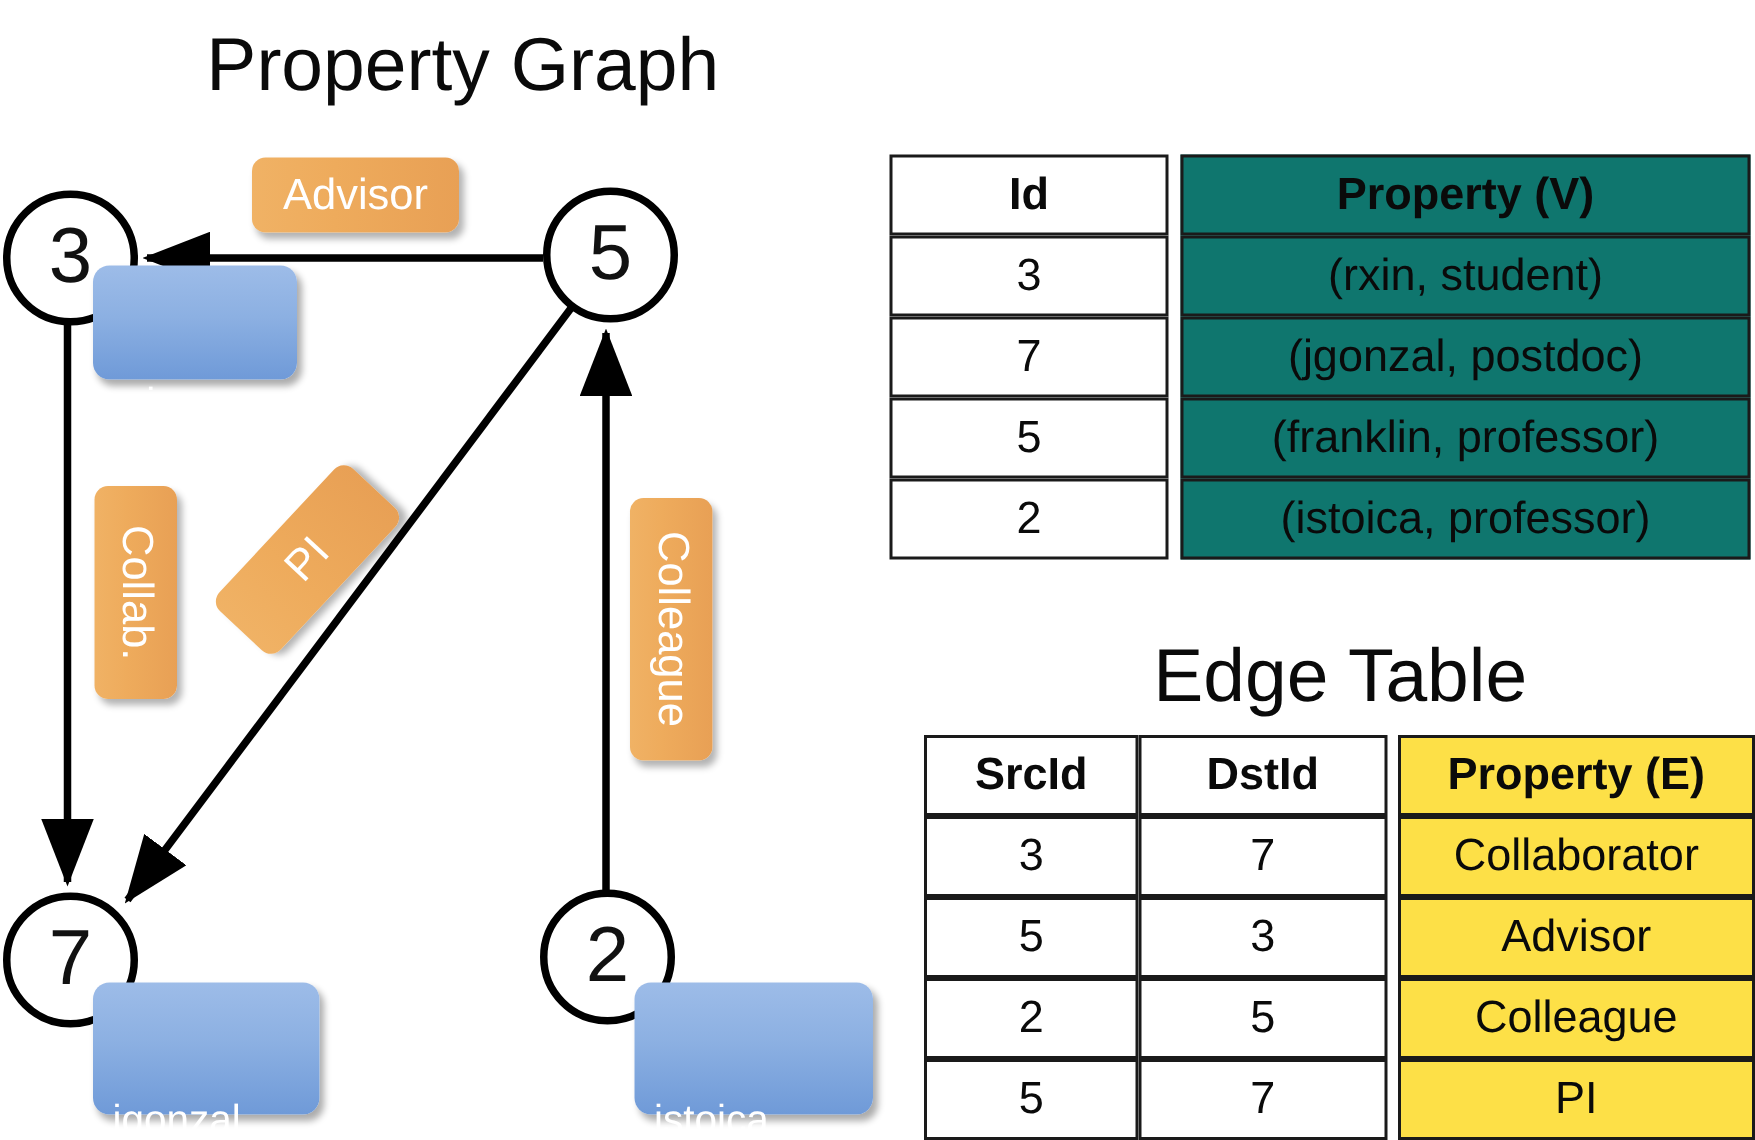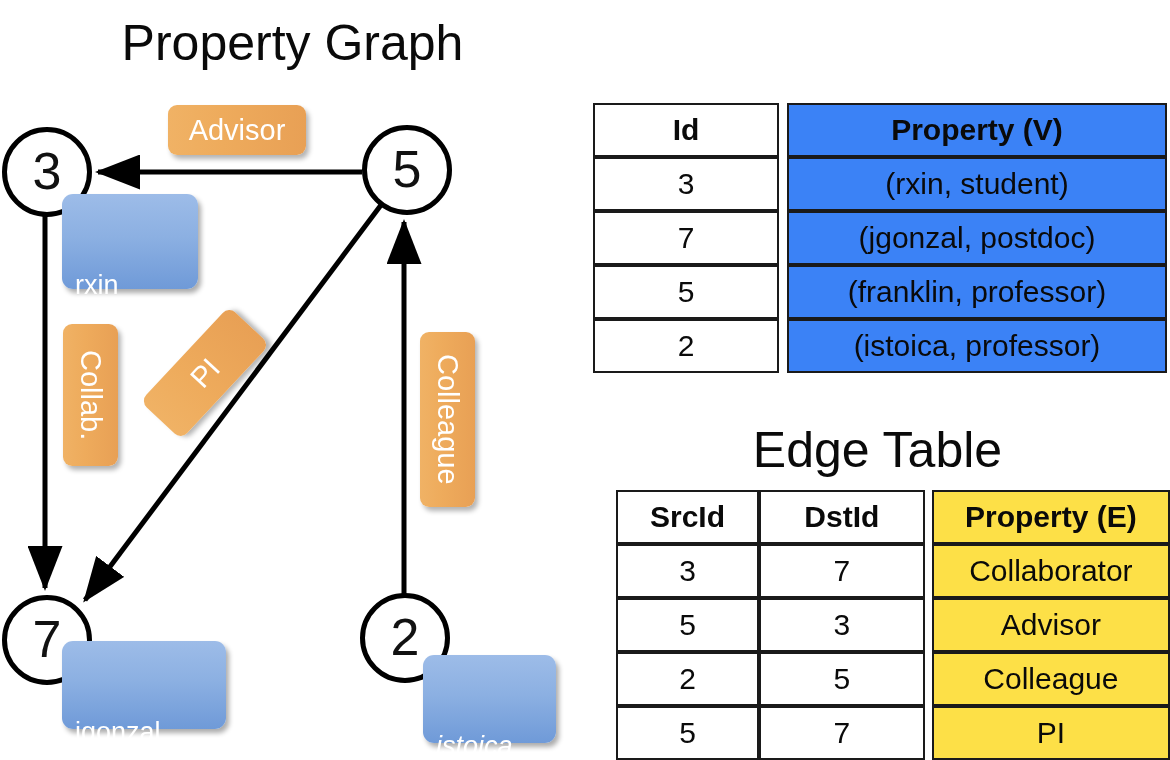--- a/index.html
+++ b/index.html
@@ -20,20 +20,21 @@
   .panel-title {
     position: absolute;
     font-family: "Liberation Sans", sans-serif;
     font-weight: 300;
     color: #0a0a0a;
     font-size: 50px;
     letter-spacing: 0px;
     white-space: nowrap;
     text-align: center;
     line-height: 1;
+    padding-left: 16px;
   }
   #title-property-graph { left: 0px;   top: 18px;  width: 585px; }
   #title-vertex-table   { left: 585px; top: 14px;  width: 585px; }
   #title-edge-table     { left: 585px; top: 425px; width: 585px; }
 
   
   #graph-svg {
     position: absolute;
     left: 0; top: 0;
     width: 585px; height: 760px;
@@ -118,21 +119,21 @@
     box-sizing: border-box;
     line-height: 1;
     overflow: hidden;
     white-space: nowrap;
   }
   .data-table th {
     font-weight: 700;
     font-size: 30px;
   }
   .cell-plain { background: #ffffff; }
-  .cell-blue  { background: #3b82f6; }
+  .cell-blue  { background: #0f766e; }
   .cell-peach { background: #fde047; }
 
   
   .gap-col { border: none !important; background: transparent !important; width: 8px; padding:0; }
 
   #vertex-table { left: 593px; top: 103px; }
   #edge-table   { left: 592px; top: 490px; margin-left: 24px; }
 </style>
 </head>
 <body>
@@ -185,31 +186,31 @@
   </div>
 
   <div class="node-circle" style="left:2px; top:595px; width:90px; height:90px;">
     <span class="node-num">7</span>
   </div>
 
   <div class="node-circle" style="left:360px; top:593px; width:90px; height:90px;">
     <span class="node-num">2</span>
   </div>
 
-  <div class="prop-box" style="left:62px; top:194px; width:136px; height:95px;">
+  <div class="prop-box" style="left:62px; top:177px; width:136px; height:76px;">
     <div>rxin</div>
   </div>
 
 
-  <div class="prop-box" style="left:62px; top:641px; width:164px; height:88px;">
+  <div class="prop-box" style="left:62px; top:655px; width:151px; height:88px;">
     <div>jgonzal,</div>
     
   </div>
 
-  <div class="prop-box" style="left:423px; top:655px; width:133px; height:88px;font-style:italic;">
+  <div class="prop-box" style="left:423px; top:655px; width:159px; height:88px;">
     <div>istoica</div>
     
   </div>
 
   <table class="data-table" id="vertex-table">
     <colgroup>
       <col style="width:186px">
       <col style="width:8px">
       <col style="width:380px">
     </colgroup>

